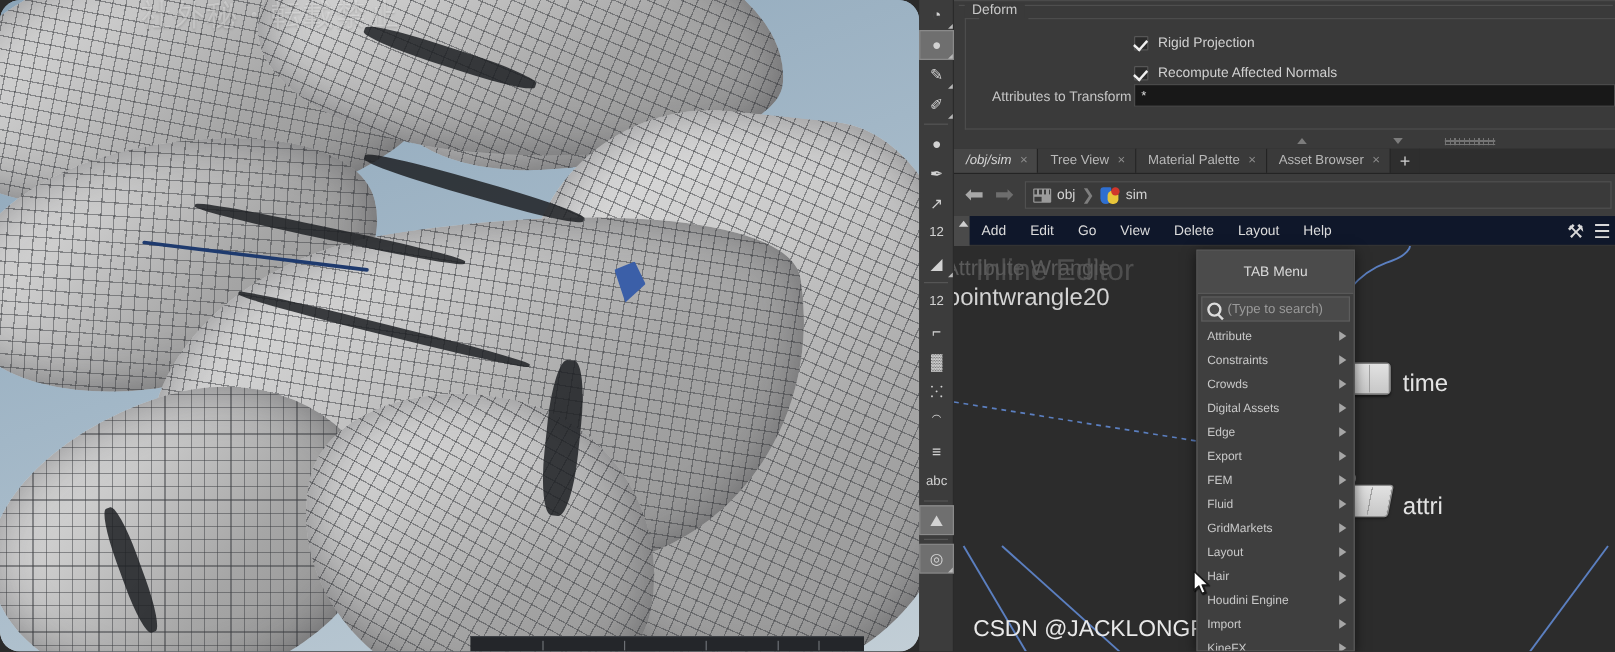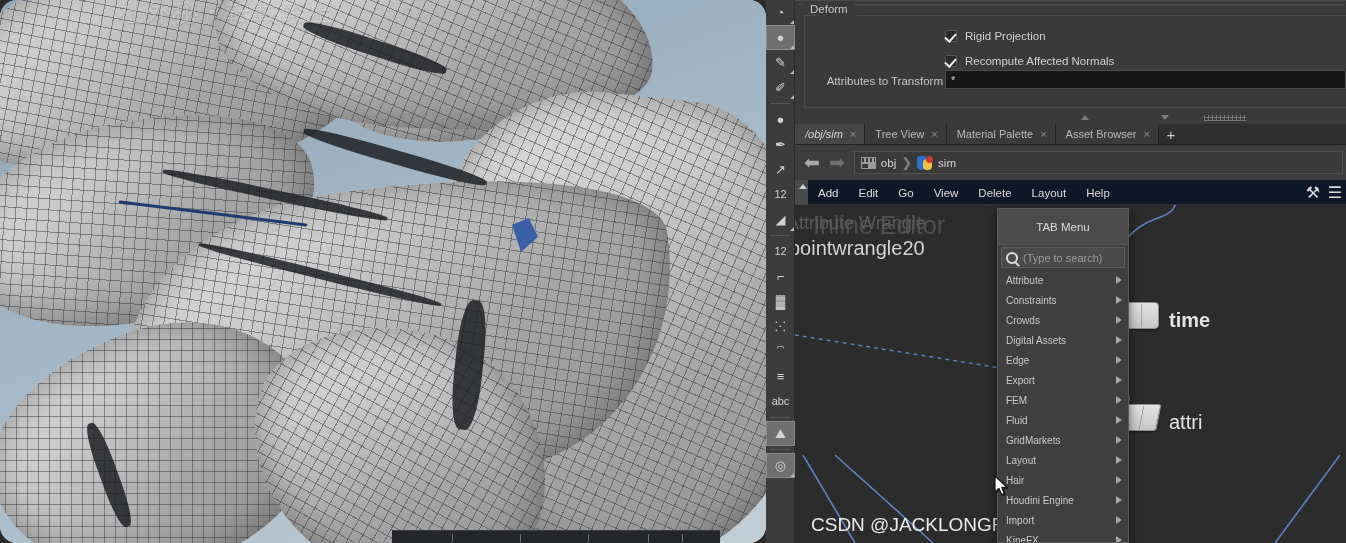--- a/index.html
+++ b/index.html
@@ -517,21 +517,21 @@
           <svg width="20" height="20" viewBox="0 0 20 20">
             <circle cx="10" cy="10" r="9" fill="#e9e9e9" stroke="#4a4a4a" stroke-width="1.6"></circle>
             <circle cx="10" cy="10" r="6.5" fill="#fafafa" stroke="#9a9a9a" stroke-width="1"></circle>
             <path d="M10 10 L15 6" stroke="#d13b2a" stroke-width="2" stroke-linecap="round"></path>
             <path d="M10 10 L5.5 12.5" stroke="#555" stroke-width="1.6" stroke-linecap="round"></path>
             <circle cx="10" cy="10" r="1.4" fill="#444"></circle>
           </svg>
         </div>
       </div>
       <div class="port" style="left:308px; top:125px;"></div>
-      <div class="netlabel nl-node" style="left:374px; top:104px;font-weight:bold;">time</div>
+      <div class="netlabel nl-node" style="left:374px; top:104px;">time</div>
 
       <div class="port" style="left:283px; top:188px;"></div>
       <div class="port" style="left:324px; top:188px;"></div>
       <div class="node skew" style="left:264px; top:199px;">
         <div class="stripes"></div>
         <div class="nicon">
           <svg width="20" height="20" viewBox="0 0 20 20">
             <rect x="1.5" y="6" width="12" height="11" rx="1.5" fill="#f4f1e9" stroke="#5a5a5a" stroke-width="1.2" transform="rotate(-10 7.5 11.5)"></rect>
             <rect x="10" y="2" width="8" height="6" rx="1" fill="#f0a32a" stroke="#6a4a10" stroke-width="1"></rect>
             <path d="M5 14 L12 8" stroke="#e8a33c" stroke-width="2.4" stroke-linecap="round"></path>

